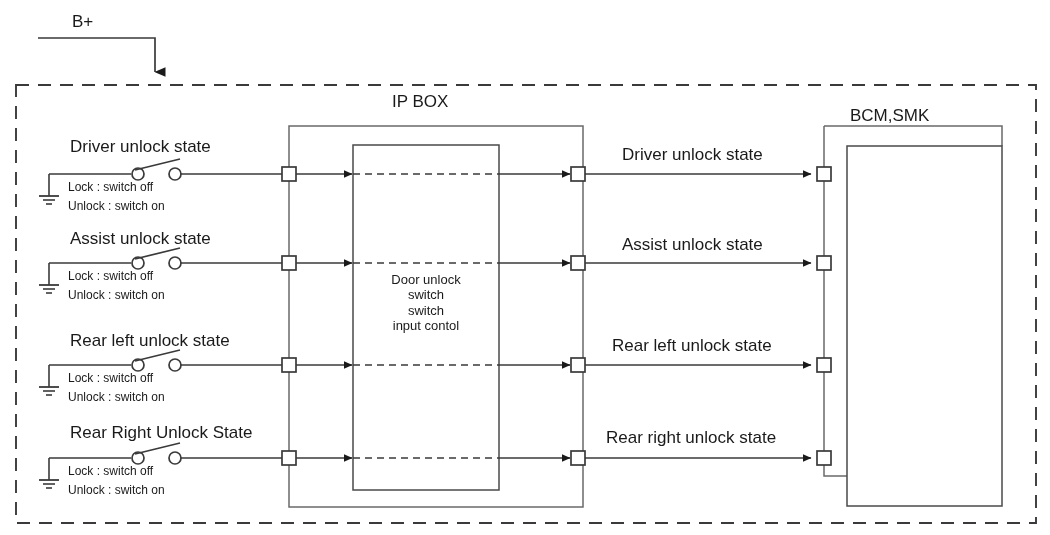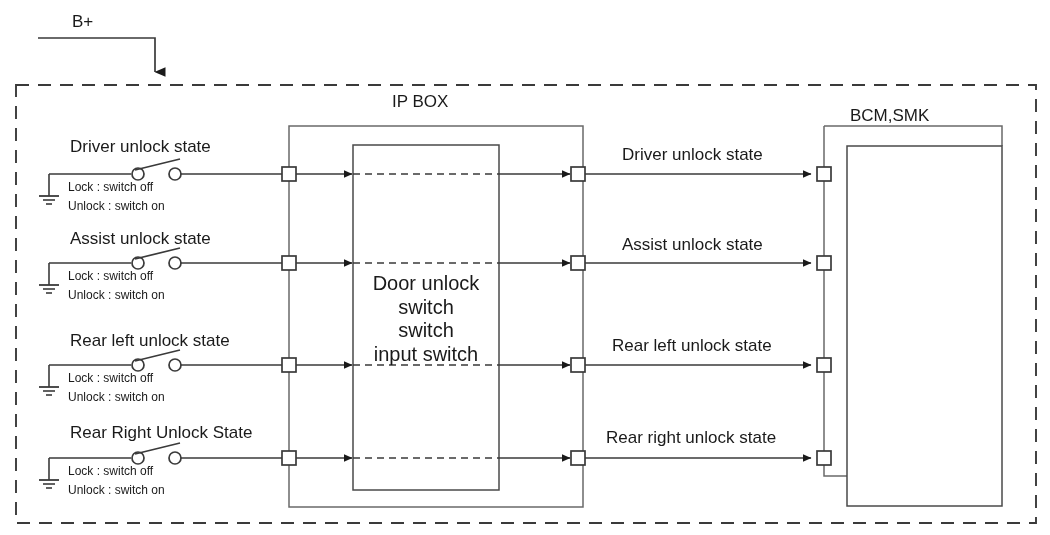--- a/index.html
+++ b/index.html
@@ -1,21 +1,21 @@
 <!DOCTYPE html>
 <html><head>
 <meta charset="utf-8">
 <style>
   html,body{margin:0;padding:0;background:#ffffff;}
   body{font-family:"Liberation Sans",sans-serif;}
   #stage{position:relative;width:1050px;height:535px;background:#ffffff;overflow:hidden;}
   #stage svg{position:absolute;left:0;top:0;}
   .lbl{position:absolute;color:#1a1a1a;font-family:"Liberation Sans",sans-serif;white-space:pre;line-height:1.0;}
   .t17{font-size:17px;}
-  .t16{font-size:20px;}
+  .t16{font-size:13px;}
   .t15{font-size:12px;}
   .blk{line-height:1.18;text-align:center;}
 </style>
 </head>
 <body>
 
 <div id="stage">
 
   <svg width="1050" height="535">
     <defs>
@@ -145,21 +145,21 @@
       <line x1="585" y1="458" x2="811" y2="458" stroke="#3a3a3a" stroke-width="1.6" marker-end="url(#arrH)"></line>
       <rect x="817" y="451" width="14" height="14" fill="#ffffff" stroke="#3a3a3a" stroke-width="1.7"></rect>
     </g>
   </svg>
 
   <div class="lbl t17" style="left:72px;top:13px;">B+</div>
 
   <div class="lbl t17" style="left:392px;top:93px;">IP BOX</div>
   <div class="lbl t17" style="left:850px;top:99px;margin-top:8px;">BCM,SMK</div>
 
-  <div class="lbl t16 blk" style="left:353px;top:272px;width:146px;"><span>Door unlock</span><br><span>switch</span><br><span>switch</span><br><span>input switch</span></div>
+  <div class="lbl t16 blk" style="left:353px;top:272px;width:146px;"><span>Door unlock</span><br><span>switch</span><br><span>switch</span><br><span>input contol</span></div>
 
   <div class="lbl t17" style="left:70px;top:138px;">Driver unlock state</div>
   <div class="lbl t15" style="left:68px;top:181px;">Lock : switch off</div>
   <div class="lbl t15" style="left:68px;top:200px;">Unlock : switch on</div>
   <div class="lbl t17" style="left:622px;top:146px;">Driver unlock state</div>
 
   <div class="lbl t17" style="left:70px;top:230px;">Assist unlock state</div>
   <div class="lbl t15" style="left:68px;top:270px;">Lock : switch off</div>
   <div class="lbl t15" style="left:68px;top:289px;">Unlock : switch on</div>
   <div class="lbl t17" style="left:622px;top:236px;">Assist unlock state</div>

